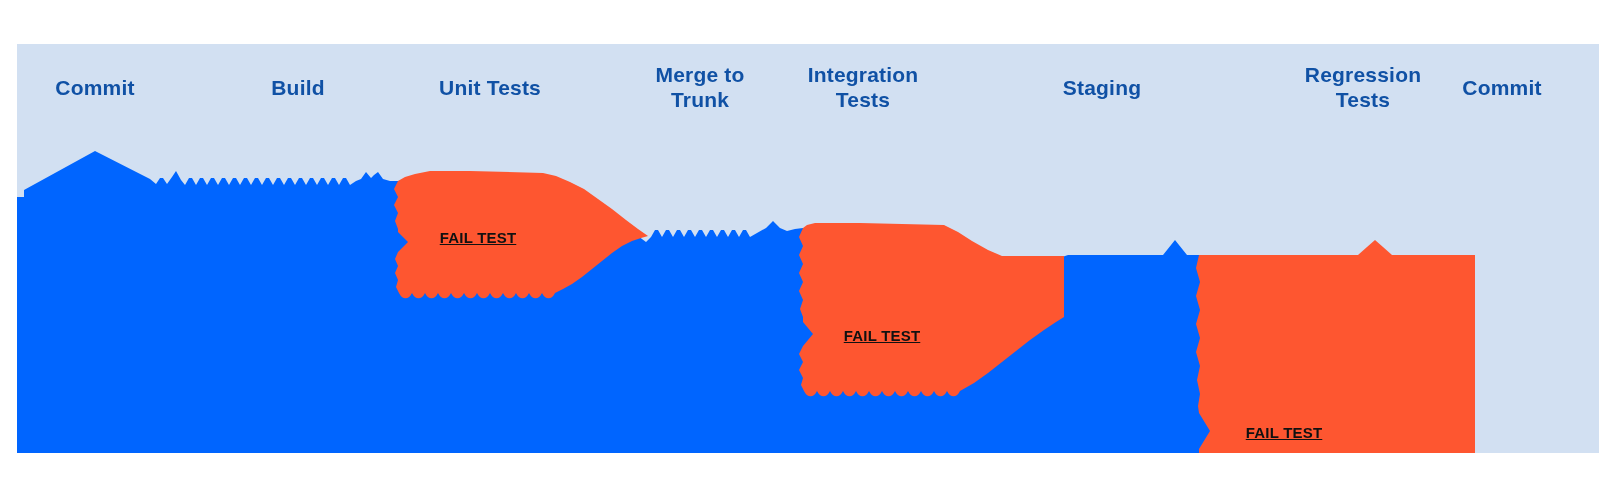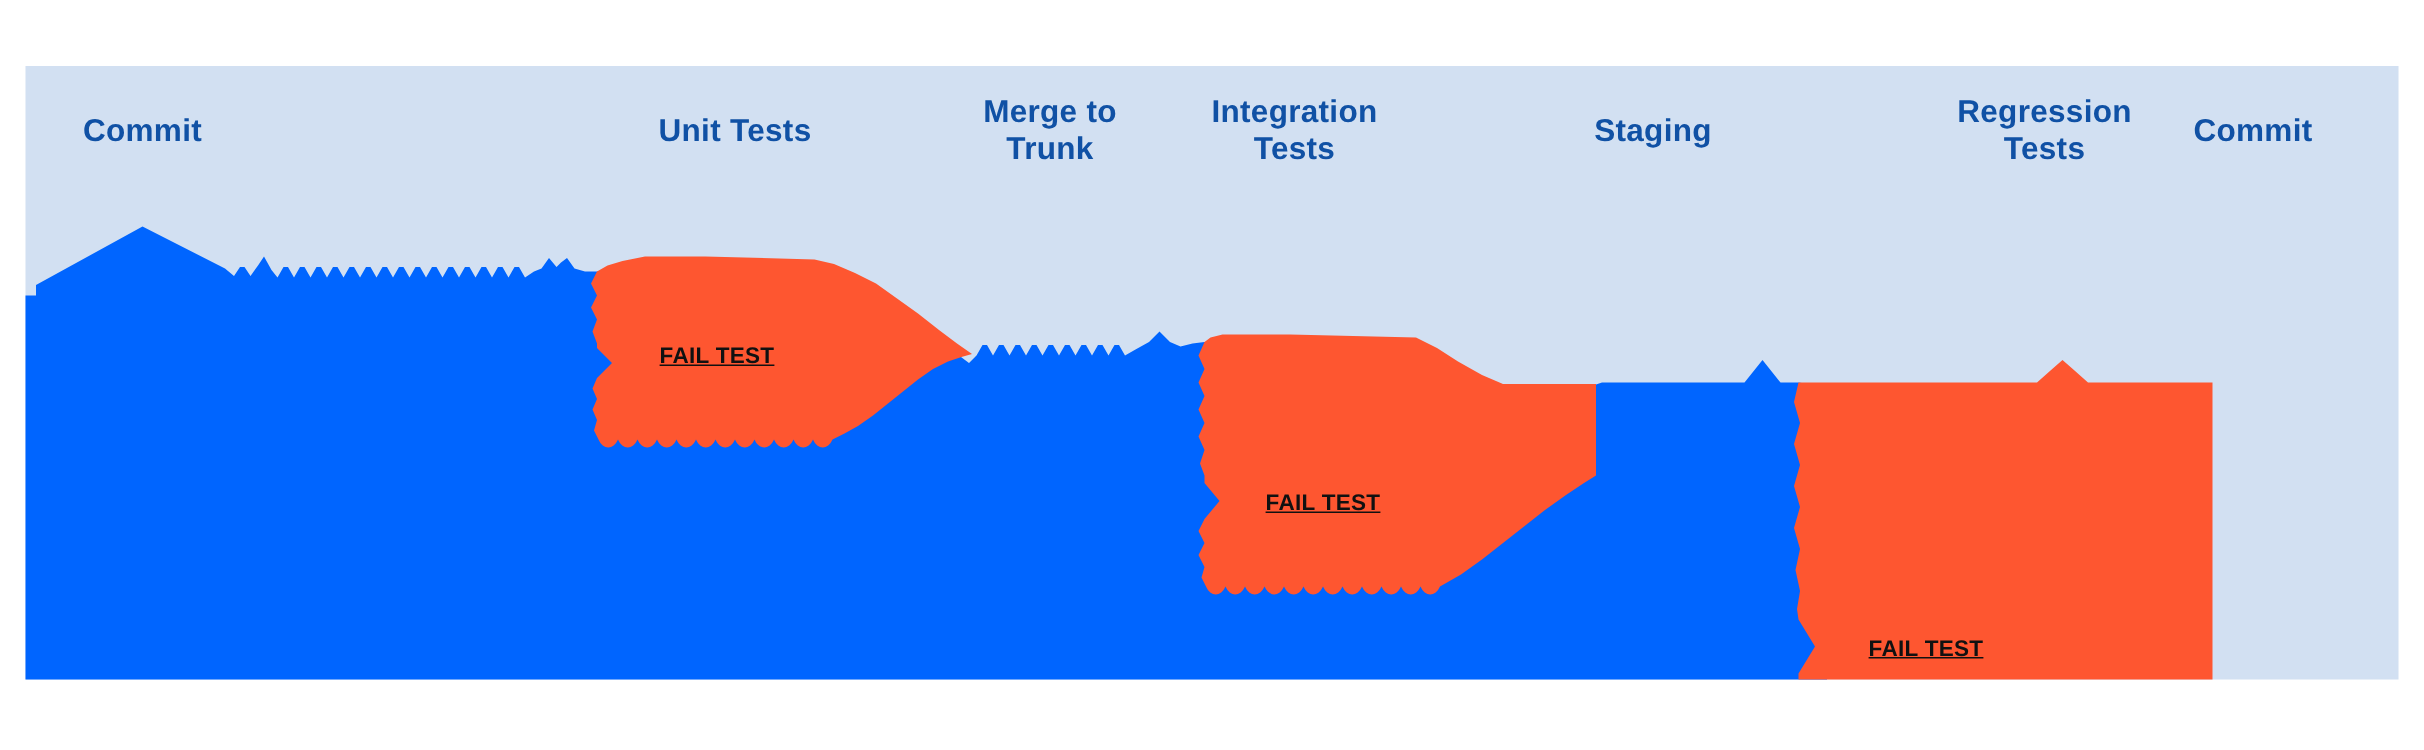--- a/index.html
+++ b/index.html
@@ -88,20 +88,21 @@
 
     <path class="orange" d="
       M1199 255 L1196 268 L1200 282 L1196 296 L1200 310 L1196 324 L1200 338 L1196 352
       L1200 366 L1197 380 L1200 394 L1198 406 L1199 413
       L1210 431 L1199 449 L1199 453
       L1475 453 L1475 255
       L1392 255 L1383 247 L1375 240 L1367 247 L1358 255 Z"></path>
   </svg>
 
   <div class="stage-label" style="left:-15px">Commit</div>
+  <div class="stage-label" style="left:188px">Build</div>
   <div class="stage-label" style="left:590px">Merge to
 Trunk</div>
   <div class="stage-label" style="left:380px">Unit Tests</div>
   <div class="stage-label" style="left:753px">Integration
 Tests</div>
   <div class="stage-label" style="left:992px">Staging</div>
   <div class="stage-label" style="left:1253px">Regression
 Tests</div>
   <div class="stage-label" style="left:1392px">Commit</div>
 

